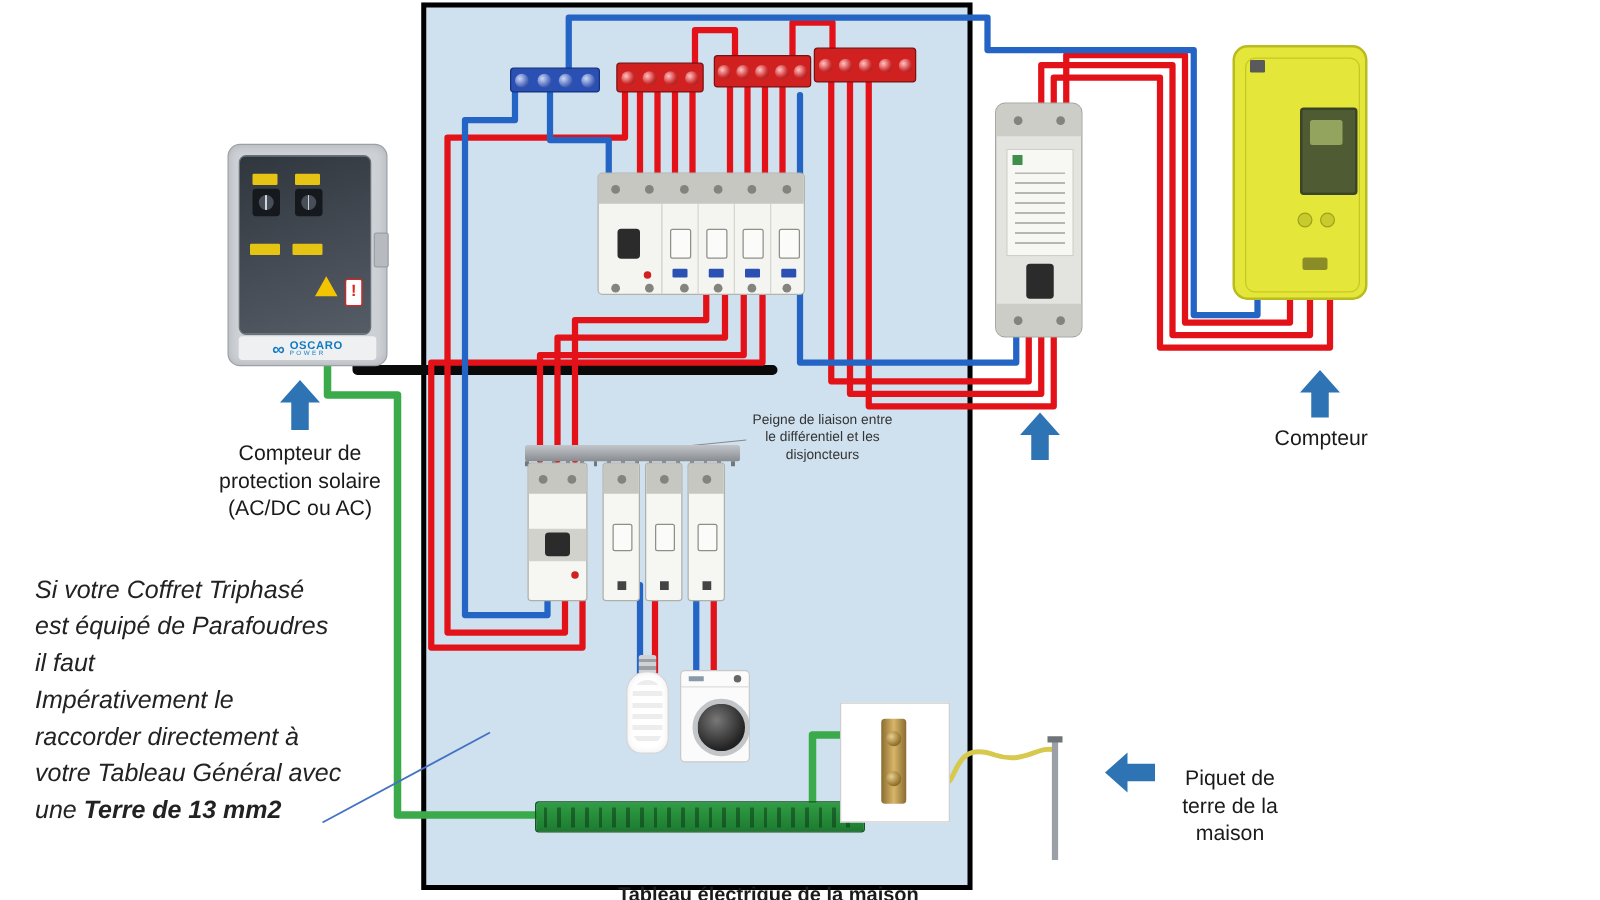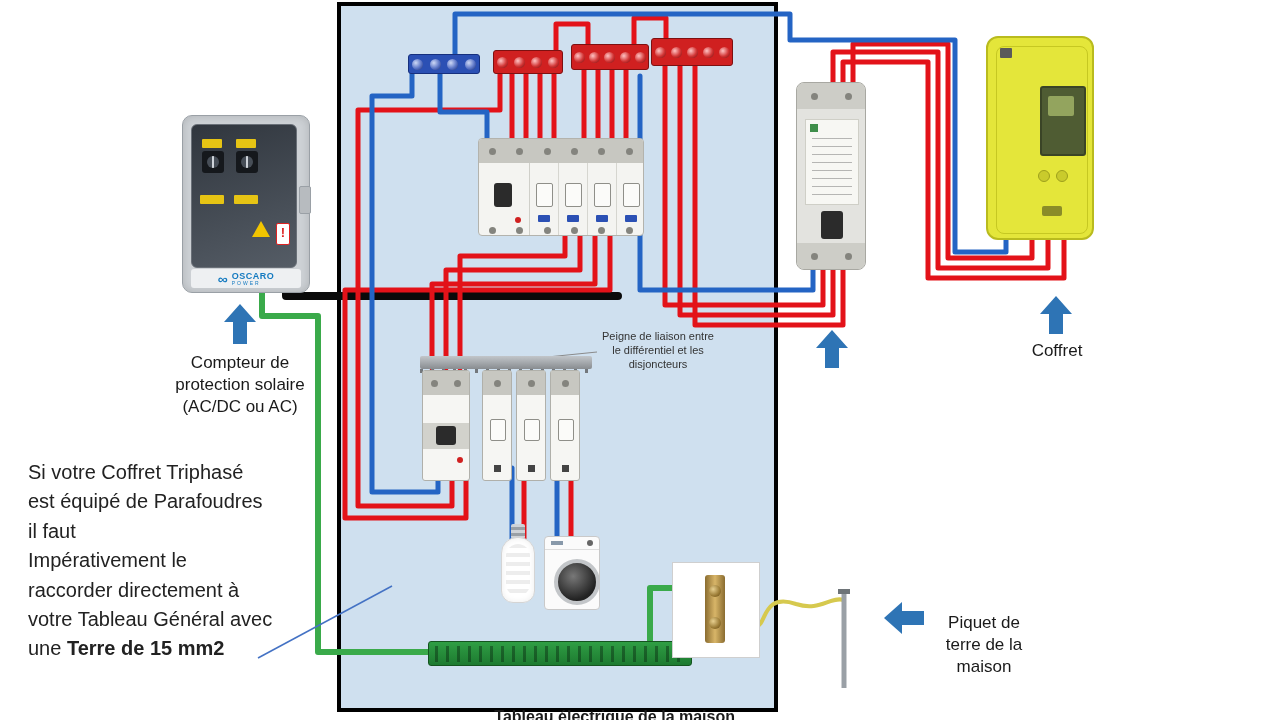--- a/index.html
+++ b/index.html
@@ -74,21 +74,21 @@
   .dg-lines{position:absolute;background:repeating-linear-gradient(rgba(60,60,60,.35) 0 1px,transparent 1px 8px);}
   .chip{position:absolute;background:#3f8e4a;}
   
   .meter{background:var(--meter-yellow);border:2px solid #b9bb1e;border-radius:12px;}
   .meter-inner{position:absolute;border:1px solid #c6c822;border-radius:8px;}
   .meter-screen{position:absolute;background:#4f5c33;border:2px solid #3a4426;border-radius:3px;}
   .meter-disp{position:absolute;background:#93a45e;border-radius:2px;}
   .meter-btn{position:absolute;width:10px;height:10px;border-radius:50%;background:#c9cb2c;border:1px solid #9ea01c;}
   .meter-port{position:absolute;background:#8a8c28;border-radius:2px;}
   .greyblock{position:absolute;background:#5a5a5a;border-radius:1px;}
-  .note{position:absolute;left:28px;top:458px;width:330px;font-size:20px;line-height:1.47;color:#222;white-space:pre-line;z-index:4;}
+  .note{position:absolute;left:28px;top:458px;width:330px;font-size:20px;line-height:1.47;color:#222;white-space:pre-line;z-index:4;font-style:italic;}
   .panel-title{font-weight:700;font-size:16px;}
   .peigne-lbl{font-size:11px;line-height:1.25;color:#333;}
 </style>
 </head>
 <body>
 
 <div class="stage">
 
   <div class="panel"></div>
 
@@ -315,30 +315,30 @@
       <div class="meter-disp" style="left:6px;top:8px;width:26px;height:20px;"></div>
     </div>
     <span class="meter-btn" style="left:50px;top:132px;"></span>
     <span class="meter-btn" style="left:68px;top:132px;"></span>
     <span class="meter-port" style="left:54px;top:168px;width:20px;height:10px;"></span>
   </div>
 
   <div class="lbl" style="left:150px;top:352px;width:180px;">Compteur de
 protection solaire
 (AC/DC ou AC)</div>
-  <div class="lbl" style="left:1002px;top:340px;width:110px;">Coffret</div>
+  <div class="lbl" style="left:1002px;top:340px;width:110px;">Compteur</div>
   <div class="lbl" style="left:930px;top:612px;width:108px;">Piquet de
 terre de la
 maison</div>
   <div class="lbl peigne-lbl" style="left:593px;top:330px;width:130px;">Peigne de liaison entre
 le différentiel et les
 disjoncteurs</div>
   <div class="lbl panel-title" style="left:341px;top:707px;width:394px;text-align:right;">Tableau électrique de la maison</div>
 
   <div class="note"><span>Si votre Coffret Triphasé
 est équipé de Parafoudres
 il faut
 Impérativement le
 raccorder directement à
 votre Tableau Général avec
-une </span><b>Terre de 15 mm2</b></div>
+une </span><b>Terre de 13 mm2</b></div>
 
 </div>
 
 </body></html>

